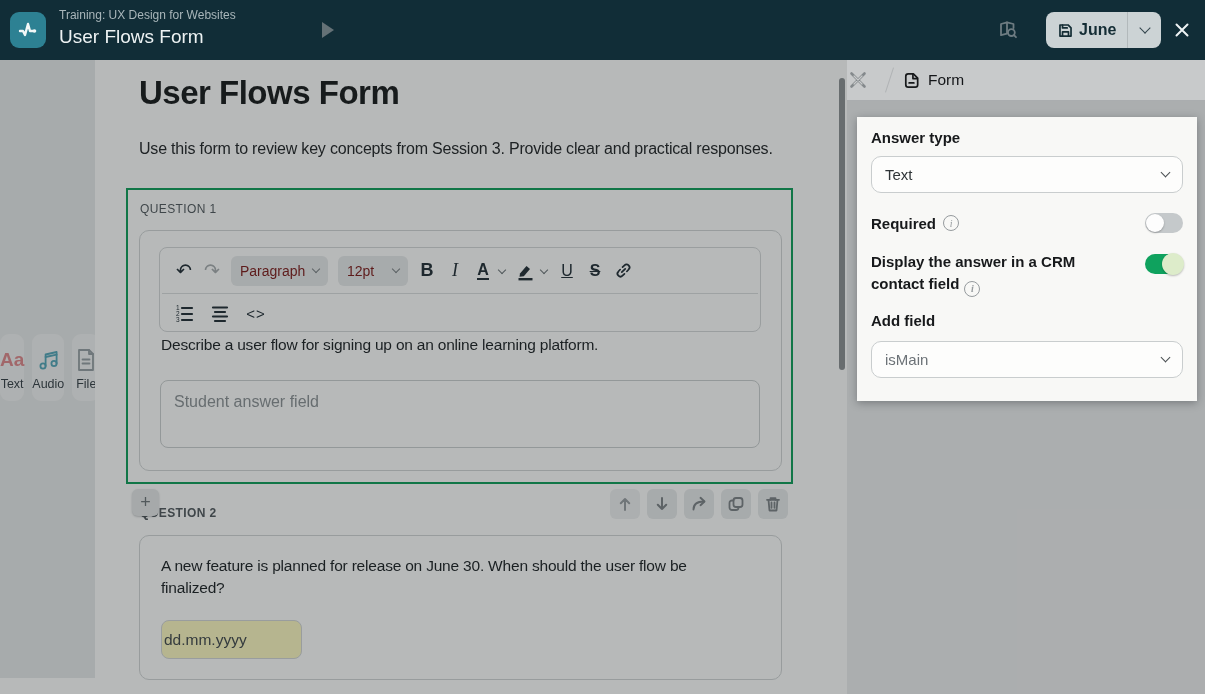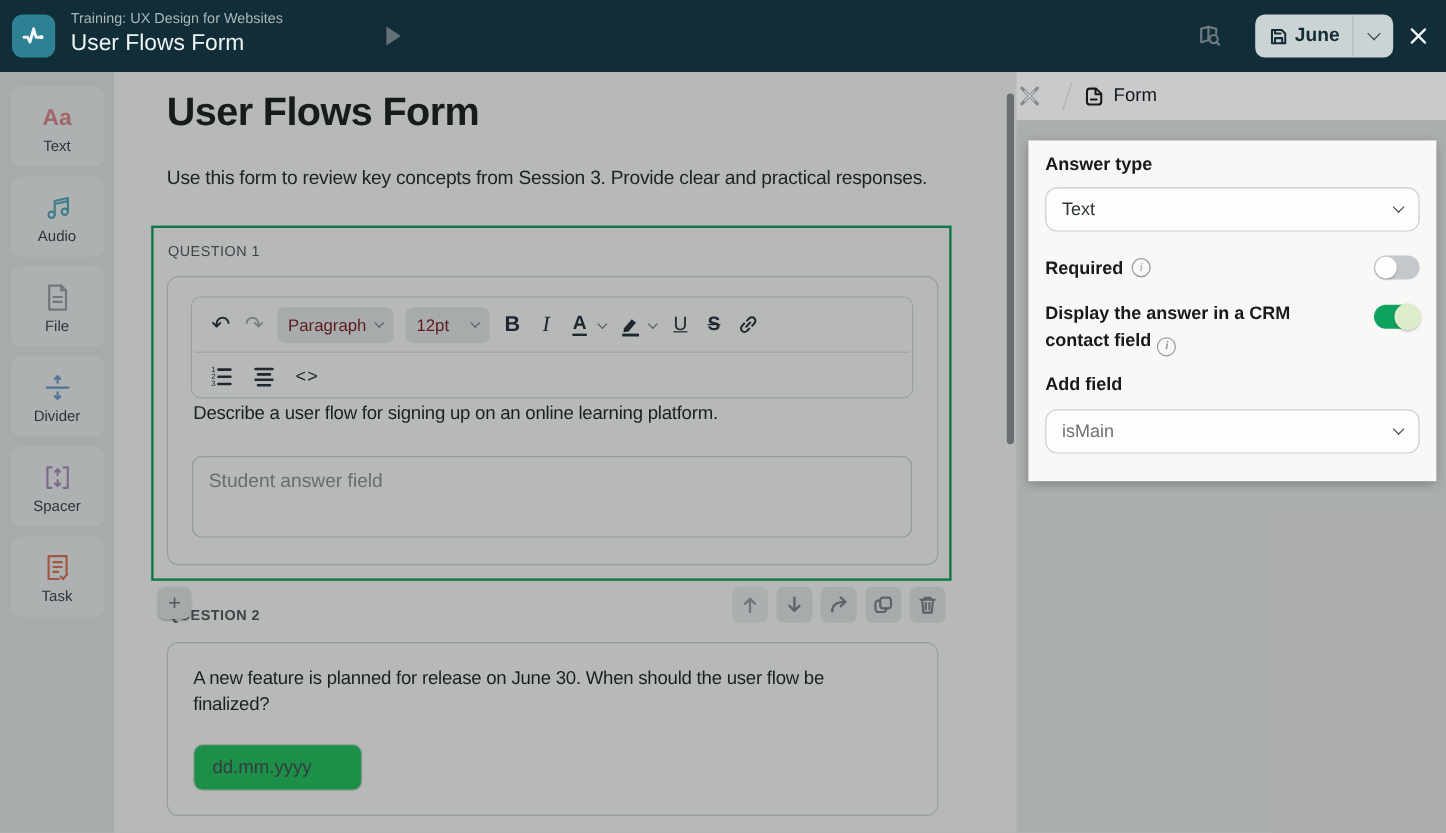--- a/index.html
+++ b/index.html
@@ -25,22 +25,22 @@
   .save-main{display:flex;align-items:center;gap:5px;padding:0 11px;color:#142d35;cursor:pointer}
   .save-label{font-size:16px;font-weight:bold;color:#142d35}
   .save-divider{width:1px;background:#b2b9bb}
   .save-caret{width:33px;display:flex;align-items:center;justify-content:center;color:#33454c;cursor:pointer}
   .chev{width:8px;height:8px;border-right:1.6px solid currentColor;border-bottom:1.6px solid currentColor;
         transform:rotate(45deg);margin-top:-4px}
   .close-btn{position:absolute;left:1172px;top:20px;width:20px;height:20px;color:#eef3f4;
              display:flex;align-items:center;justify-content:center;cursor:pointer}
 
   
-  .sidebar{position:absolute;left:0;top:60px;width:95px;height:634px;background:#e9ebec;
-           padding-top:12px;display:flex;flex-direction:column;align-items:center;gap:8px;z-index:10}
+  .sidebar{position:absolute;left:0;top:44px;width:95px;height:634px;background:#e9ebec;
+           padding-top:12px;display:flex;align-items:center;gap:8px;z-index:10}
   .sb-item{width:78px;height:67px;background:#f3f4f5;border-radius:9px;display:flex;
            flex-direction:column;align-items:center;justify-content:center;cursor:pointer}
   .sb-icon{height:32px;display:flex;align-items:center;justify-content:center}
   .sb-glyph{font-size:19px;font-weight:bold;color:#e08a8e;line-height:1}
   .sb-label{font-size:12.5px;color:#39434a;margin-top:1px}
 
   
   .main{position:absolute;left:95px;top:60px;width:752px;height:634px;background:#fff;z-index:10}
   .page-title{position:absolute;left:44px;top:14px;font-size:33px;font-weight:bold;
               letter-spacing:-0.5px;color:#1b1d1f}
@@ -83,23 +83,23 @@
             letter-spacing:.4px;color:#545b60;z-index:2}
   .actions{position:absolute;left:515px;top:429px;display:flex;gap:7px;z-index:3}
   .act-btn{width:30px;height:30px;border-radius:6px;background:#e9ebec;color:#7e8489;
            display:flex;align-items:center;justify-content:center;cursor:pointer}
   .act-btn.disabled{background:#f0f1f2;color:#9aa0a4}
 
   .q2-card{position:absolute;left:44px;top:475px;width:643px;height:145px;border:1px solid #d3d6d7;
            border-radius:10px;background:#fff}
   .q-text2{position:absolute;left:21px;top:19px;width:550px;font-size:15.5px;line-height:22px;
            color:#1f2428;letter-spacing:-0.2px}
-  .date-chip{position:absolute;left:21px;top:84px;width:141px;height:39px;background:#22c55e;
+  .date-chip{position:absolute;left:21px;top:84px;width:141px;height:39px;background:#fef9c3;
              border:1px solid #d4d7d8;border-radius:8px;font-size:15.5px;color:#454c50;
-             line-height:37px;padding-left:15px;cursor:pointer}
+             line-height:37px;padding-left:2px;cursor:pointer}
 
   .scrollbar-thumb{position:absolute;left:839px;top:78px;width:6px;height:292px;border-radius:3px;
                    background:#8f9396;z-index:12;cursor:pointer}
 
   
   .panel-backdrop{position:absolute;left:847px;top:60px;width:358px;height:634px;background:#eef0f1;z-index:10}
   .scrim{position:absolute;left:0;top:60px;width:1205px;height:634px;background:rgba(18,22,24,.30);z-index:30}
   .panel-header{position:absolute;left:847px;top:60px;width:358px;height:41px;background:#c8cacb;
                 border-bottom:1px solid #aaadaf;display:flex;align-items:center;z-index:40;padding-left:0}
   .tools-ico{color:#84898c;margin-right:8px;cursor:pointer}

